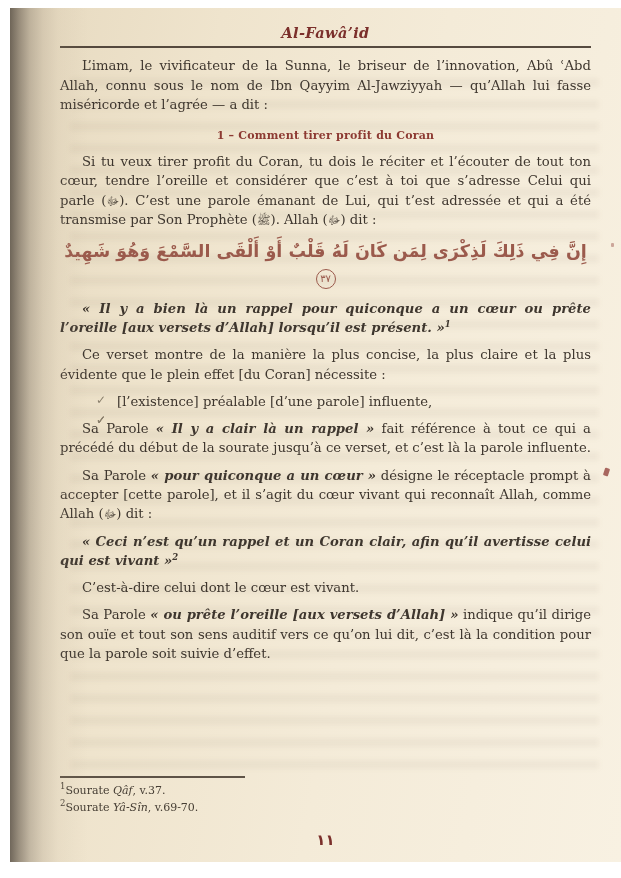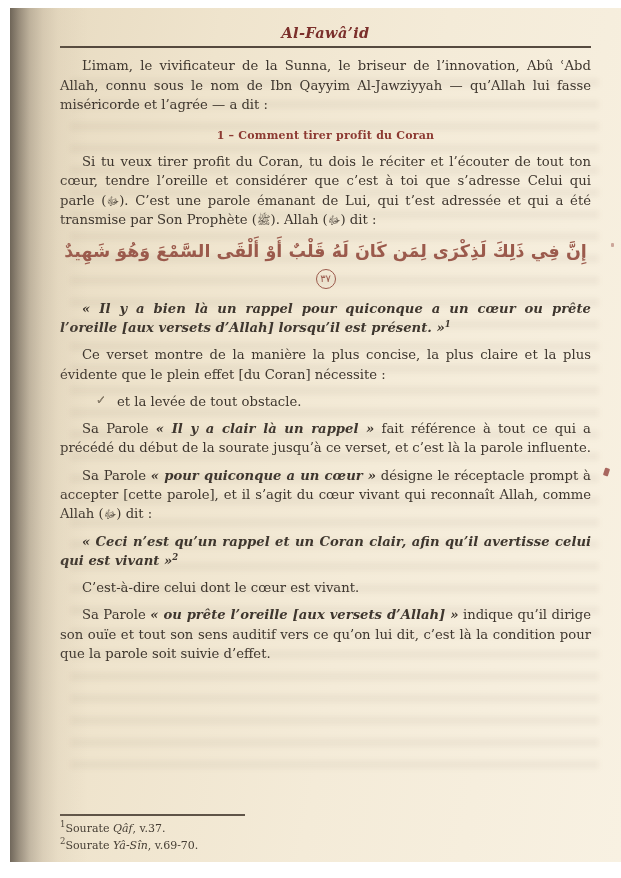--- a/index.html
+++ b/index.html
@@ -107,41 +107,42 @@
 
     <p class="body"><span>Si tu veux tirer profit du Coran, tu dois le réciter et l’écouter de tout ton cœur, tendre l’oreille et considérer que c’est à toi que s’adresse Celui qui parle (</span><span class="honorific">ﷻ</span><span>). C’est une parole émanant de Lui, qui t’est adressée et qui a été transmise par Son Prophète (</span><span class="honorific">ﷺ</span><span>). Allah (</span><span class="honorific">ﷻ</span><span>) dit :</span></p>
 
     <div class="arabic"><span>إِنَّ فِي ذَلِكَ لَذِكْرَى لِمَن كَانَ لَهُ قَلْبٌ أَوْ أَلْقَى السَّمْعَ وَهُوَ شَهِيدٌ</span><span class="verse-marker">٣٧</span></div>
 
     <p class="quote"><span>« Il y a bien là un rappel pour quiconque a un cœur ou prête l’oreille [aux versets d’Allah] lorsqu’il est présent. »</span><sup>1</sup></p>
 
     <p class="body"><span>Ce verset montre de la manière la plus concise, la plus claire et la plus évidente que le plein effet [du Coran] nécessite :</span></p>
 
     <ul class="checklist">
+      <li><span class="check-icon">✓</span><span>[l’existence] préalable [d’une parole] influente,</span></li>
       <li><span class="check-icon">✓</span></li>
       <li><span class="check-icon">✓</span></li>
       <li><span class="check-icon">✓</span></li>
-      <li><span class="check-icon">✓</span><span>et la levée de tout obstacle.</span></li>
     </ul>
 
     <p class="body"><span>Sa Parole </span><b><i><span>« Il y a clair là un rappel »</span></i></b><span>  fait référence à tout ce qui a précédé du début de la sourate jusqu’à ce verset, et c’est là la parole influente.</span></p>
 
     <p class="body"><span>Sa Parole </span><b><i><span>« pour quiconque a un cœur »</span></i></b><span> désigne le réceptacle prompt à accepter [cette parole], et il s’agit du cœur vivant qui reconnaît Allah, comme Allah (</span><span class="honorific">ﷻ</span><span>) dit :</span></p>
 
 
     <p class="quote"><span>« Ceci n’est qu’un rappel et un Coran clair, afin qu’il avertisse celui qui est vivant »</span><sup>2</sup></p>
 
     <p class="body"><span>C’est-à-dire celui dont le cœur est vivant.</span></p>
 
     <p class="body"><span>Sa Parole </span><b><i><span>« ou prête l’oreille [aux versets d’Allah] »</span></i></b><span> indique qu’il dirige son ouïe et tout son sens auditif vers ce qu’on lui dit, c’est là la condition pour que la parole soit suivie d’effet.</span></p>
 
   </div>
 
   <div class="footnotes content">
     <hr class="footnote-rule">
     <div class="footnote"><sup>1</sup><span>Sourate </span><em>Qâf</em><span>, v.37.</span></div>
     <div class="footnote"><sup>2</sup><span>Sourate </span><em>Yâ-Sîn</em><span>, v.69-70.</span></div>
+    <div class="page-number">١١</div>
   </div>
 </div>
 
 <div class="spine-shadow"></div>
 <div class="speck speck1"></div>
 <div class="speck speck2"></div>
 
 </body></html>

